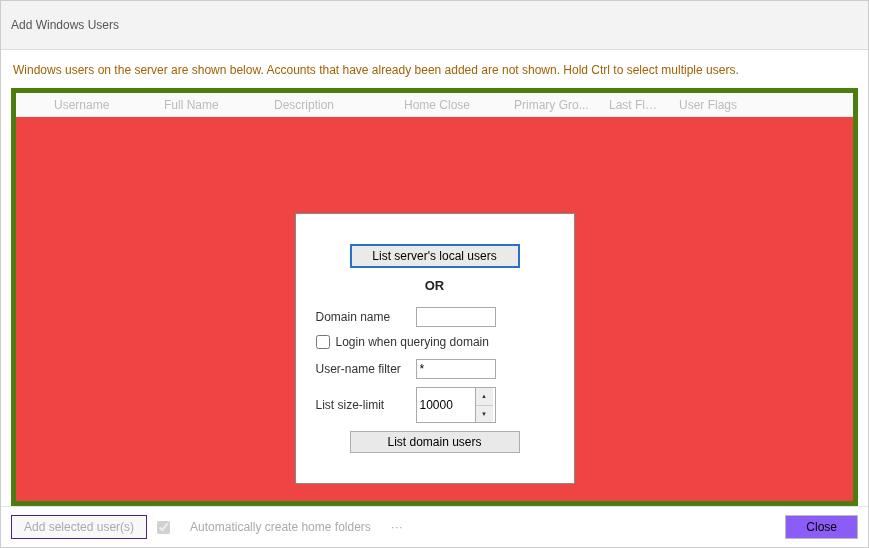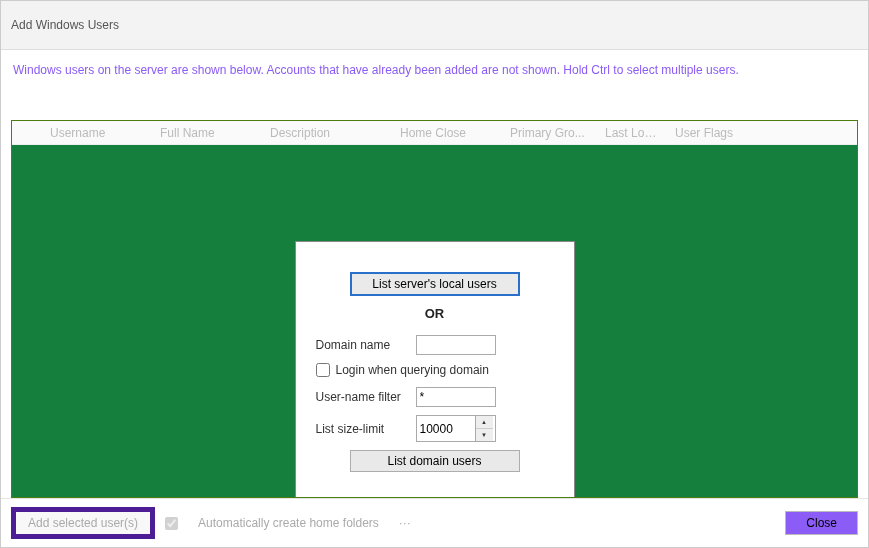--- a/index.html
+++ b/index.html
@@ -28,31 +28,30 @@
       color: #555;
     }
     .content {
       flex: 1;
       display: flex;
       flex-direction: column;
       padding: 10px 10px 0 10px;
       position: relative;
     }
     .instructions {
-      color: #8b5cf6;
+      color: #a16207;
       margin-bottom: 8px;
       padding: 3px 2px;
     }
     .table-area {
       flex: 1;
-      border: 1px solid #4d7c0f;
+      border: 5px solid #4d7c0f;
       position: relative;
-      background: #15803d;
+      background: #ef4444;
       overflow: hidden;
-      margin-top: 32px;
     }
     .table-header {
       display: flex;
       background: #fafafa;
       color: #bbb;
       font-size: 12px;
       height: 24px;
       align-items: center;
       border-bottom: 1px solid #eee;
     }
@@ -130,21 +129,21 @@
     }
     .checkbox-row input[type="checkbox"] {
       width: 14px;
       height: 14px;
     }
     .spinner-wrap {
       display: flex;
       align-items: stretch;
       border: 1px solid #aaa;
       width: 80px;
-      height: 27px;
+      height: 36px;
     }
     .spinner-input {
       border: none;
       width: 58px;
       padding: 1px 3px;
       font-family: inherit;
       font-size: 12px;
       outline: none;
     }
     .spinner-btns {
@@ -167,21 +166,21 @@
     .footer {
       border-top: 1px solid #e5e5e5;
       padding: 8px 10px;
       display: flex;
       align-items: center;
       gap: 10px;
     }
     .footer-btn {
       padding: 4px 12px;
       background: #f4f4f4;
-      border: 5px solid #4c1d95;
+      border: 1px solid #4c1d95;
       font-family: inherit;
       font-size: 12px;
       cursor: pointer;
     }
     .footer-btn:disabled {
       color: #aaa;
       background: #f8f8f8;
       cursor: default;
     }
     .auto-check {
@@ -214,21 +213,21 @@
     <div class="instructions">Windows users on the server are shown below.  Accounts that have already been added are not shown.  Hold Ctrl to select multiple users.</div>
 
     <div class="table-area">
       <div class="table-header">
         <div class="th th-icon"></div>
         <div class="th th-username">Username</div>
         <div class="th th-fullname">Full Name</div>
         <div class="th th-description">Description</div>
         <div class="th th-homefolder">Home Close</div>
         <div class="th th-primarygrp">Primary Gro...</div>
-        <div class="th th-lastlogin">Last Login</div>
+        <div class="th th-lastlogin">Last Flags</div>
         <div class="th th-userflags">User Flags</div>
       </div>
 
       <div class="overlay-panel">
         <button class="panel-btn primary">List server's local users</button>
         <div class="or-sep">OR</div>
 
         <div class="form-row">
           <label>Domain name</label>
           <input type="text" class="text-input" value="" style="">

